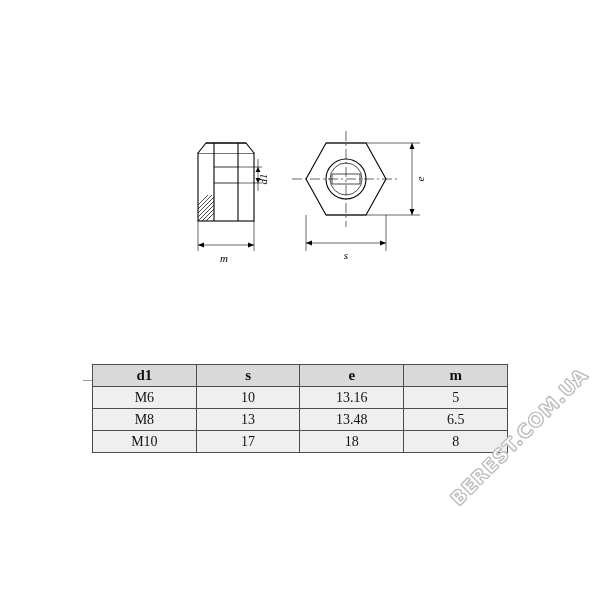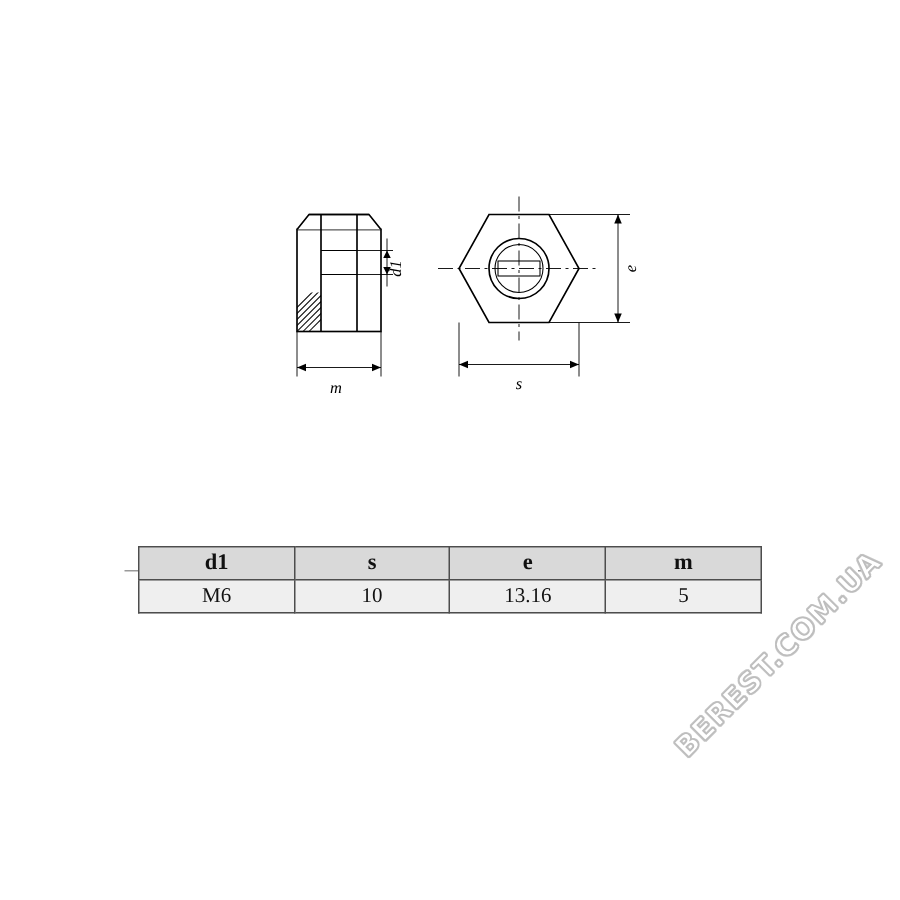--- a/index.html
+++ b/index.html
@@ -196,20 +196,32 @@
           <th class="col-m">m</th>
         </tr>
       </thead>
       <tbody>
         <tr>
           <td>M6</td>
           <td>10</td>
           <td>13.16</td>
           <td>5</td>
         </tr>
+        <tr>
+          <td>M8</td>
+          <td>13</td>
+          <td>13.48</td>
+          <td>6.5</td>
+        </tr>
+        <tr>
+          <td>M10</td>
+          <td>17</td>
+          <td>18</td>
+          <td>8</td>
+        </tr>
       </tbody>
     </table>
   </div>
 
   <div id="watermark">
     <div class="wm-text">BEREST.COM.UA</div>
   </div>
 
 </div>
 

